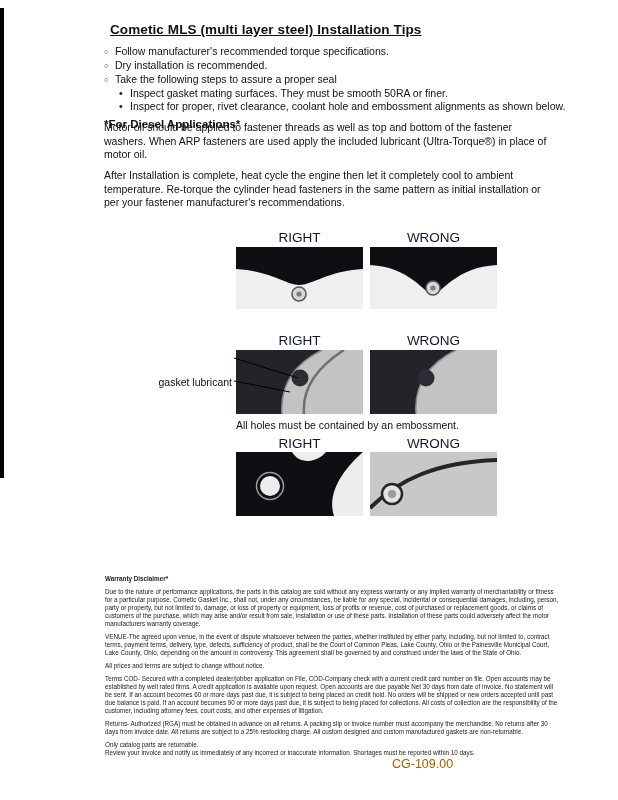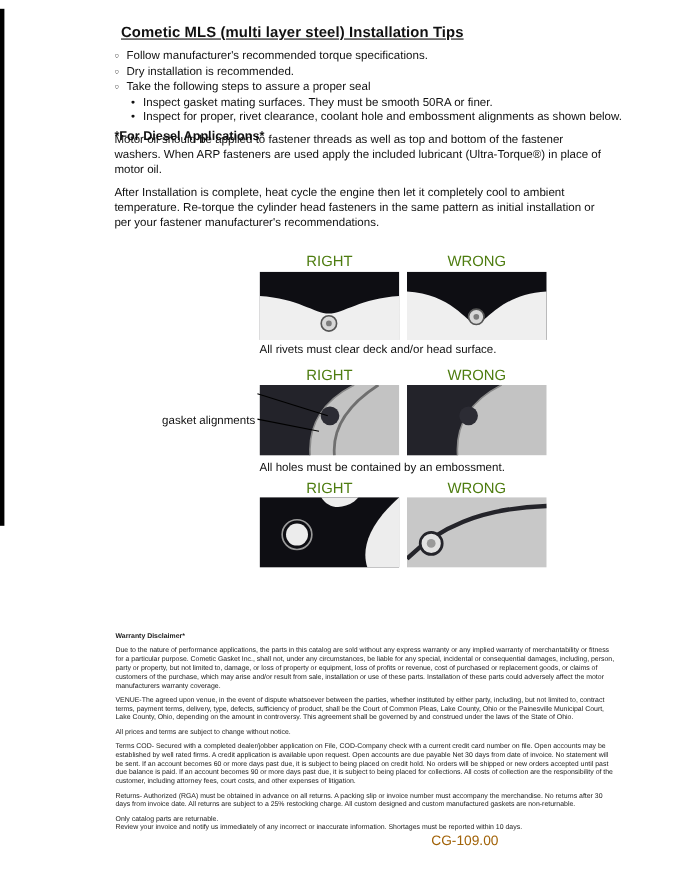--- a/index.html
+++ b/index.html
@@ -20,21 +20,21 @@
   .tip::before { content:"○"; position:absolute; left:0; top:2px; font-size:7px; }
   .subtip { position:relative; margin-left:15px; padding-left:11px; }
   .subtip::before { content:"•"; position:absolute; left:0; top:0; font-size:10.5px; }
 
   .diesel-heading { position:absolute; left:104px; top:118px; font-size:11.5px; font-weight:bold; }
   .body-para { position:absolute; left:104px; width:452px; font-size:10.5px; line-height:1.3; }
   .p1 { top:121px; }
   .p2 { top:169px; }
   .note { position:absolute; left:104px; top:211px; font-size:10.5px; }
 
-  .fig-label { position:absolute; width:127px; text-align:center; font-size:13.5px; color:#4d7c0f; }
+  .fig-label { position:absolute; width:127px; text-align:center; font-size:13.5px; color:#0f172a; }
   .fig-img { position:absolute; display:block; }
   .fig-caption { position:absolute; left:236px; font-size:10.5px; line-height:1.3; }
 
   .callout { position:absolute; font-size:10.5px; text-align:right; line-height:1.25; }
   .co1 { left:112px; top:343px; width:120px; }
   .co2 { left:112px; top:376px; width:120px; }
 
   .overlay-lines { position:absolute; left:0; top:0; pointer-events:none; }
 
   .warranty { position:absolute; left:105px; top:575px; width:455px; font-size:6.3px; line-height:1.27; color:#1a1a1a; }
@@ -75,26 +75,25 @@
     <circle cx="63" cy="47" r="2.6" fill="#7d7d7d"></circle>
   </svg>
 
   <svg class="fig-img" style="left:370px; top:247px;" width="127" height="62" viewBox="0 0 127 62">
     <rect width="127" height="62" fill="#0e0e13"></rect>
     <path d="M0,18 C40,20 54,46 63,48 C72,46 86,20 127,18 L127,62 L0,62 Z" fill="#efefef"></path>
     <circle cx="63" cy="41" r="7" fill="#d8d8d8" stroke="#555" stroke-width="1.5"></circle>
     <circle cx="63" cy="41" r="2.6" fill="#7d7d7d"></circle>
   </svg>
 
-  <div class="fig-caption" style="top:312px;">All rivets must clear deck and/or head surface.</div>
 
   <div class="fig-label" style="left:236px; top:333px;">RIGHT</div>
   <div class="fig-label" style="left:370px; top:333px;">WRONG</div>
 
-  <div class="callout co2">gasket alignments</div>
+  <div class="callout co2">gasket lubricant</div>
 
   <svg class="fig-img" style="left:236px; top:350px;" width="127" height="64" viewBox="0 0 127 64">
     <rect width="127" height="64" fill="#c3c3c3"></rect>
     <path d="M0,0 L86,0 C58,14 44,36 46,64 L0,64 Z" fill="#23232a"></path>
     <path d="M86,0 C58,14 44,36 46,64" fill="none" stroke="#8a8a8a" stroke-width="1.5"></path>
     <path d="M108,0 C80,18 66,40 68,64" fill="none" stroke="#6f6f6f" stroke-width="2.5"></path>
     <circle cx="64" cy="28" r="8.5" fill="#2c2c34"></circle>
   </svg>
 
   <svg class="fig-img" style="left:370px; top:350px;" width="127" height="64" viewBox="0 0 127 64">

